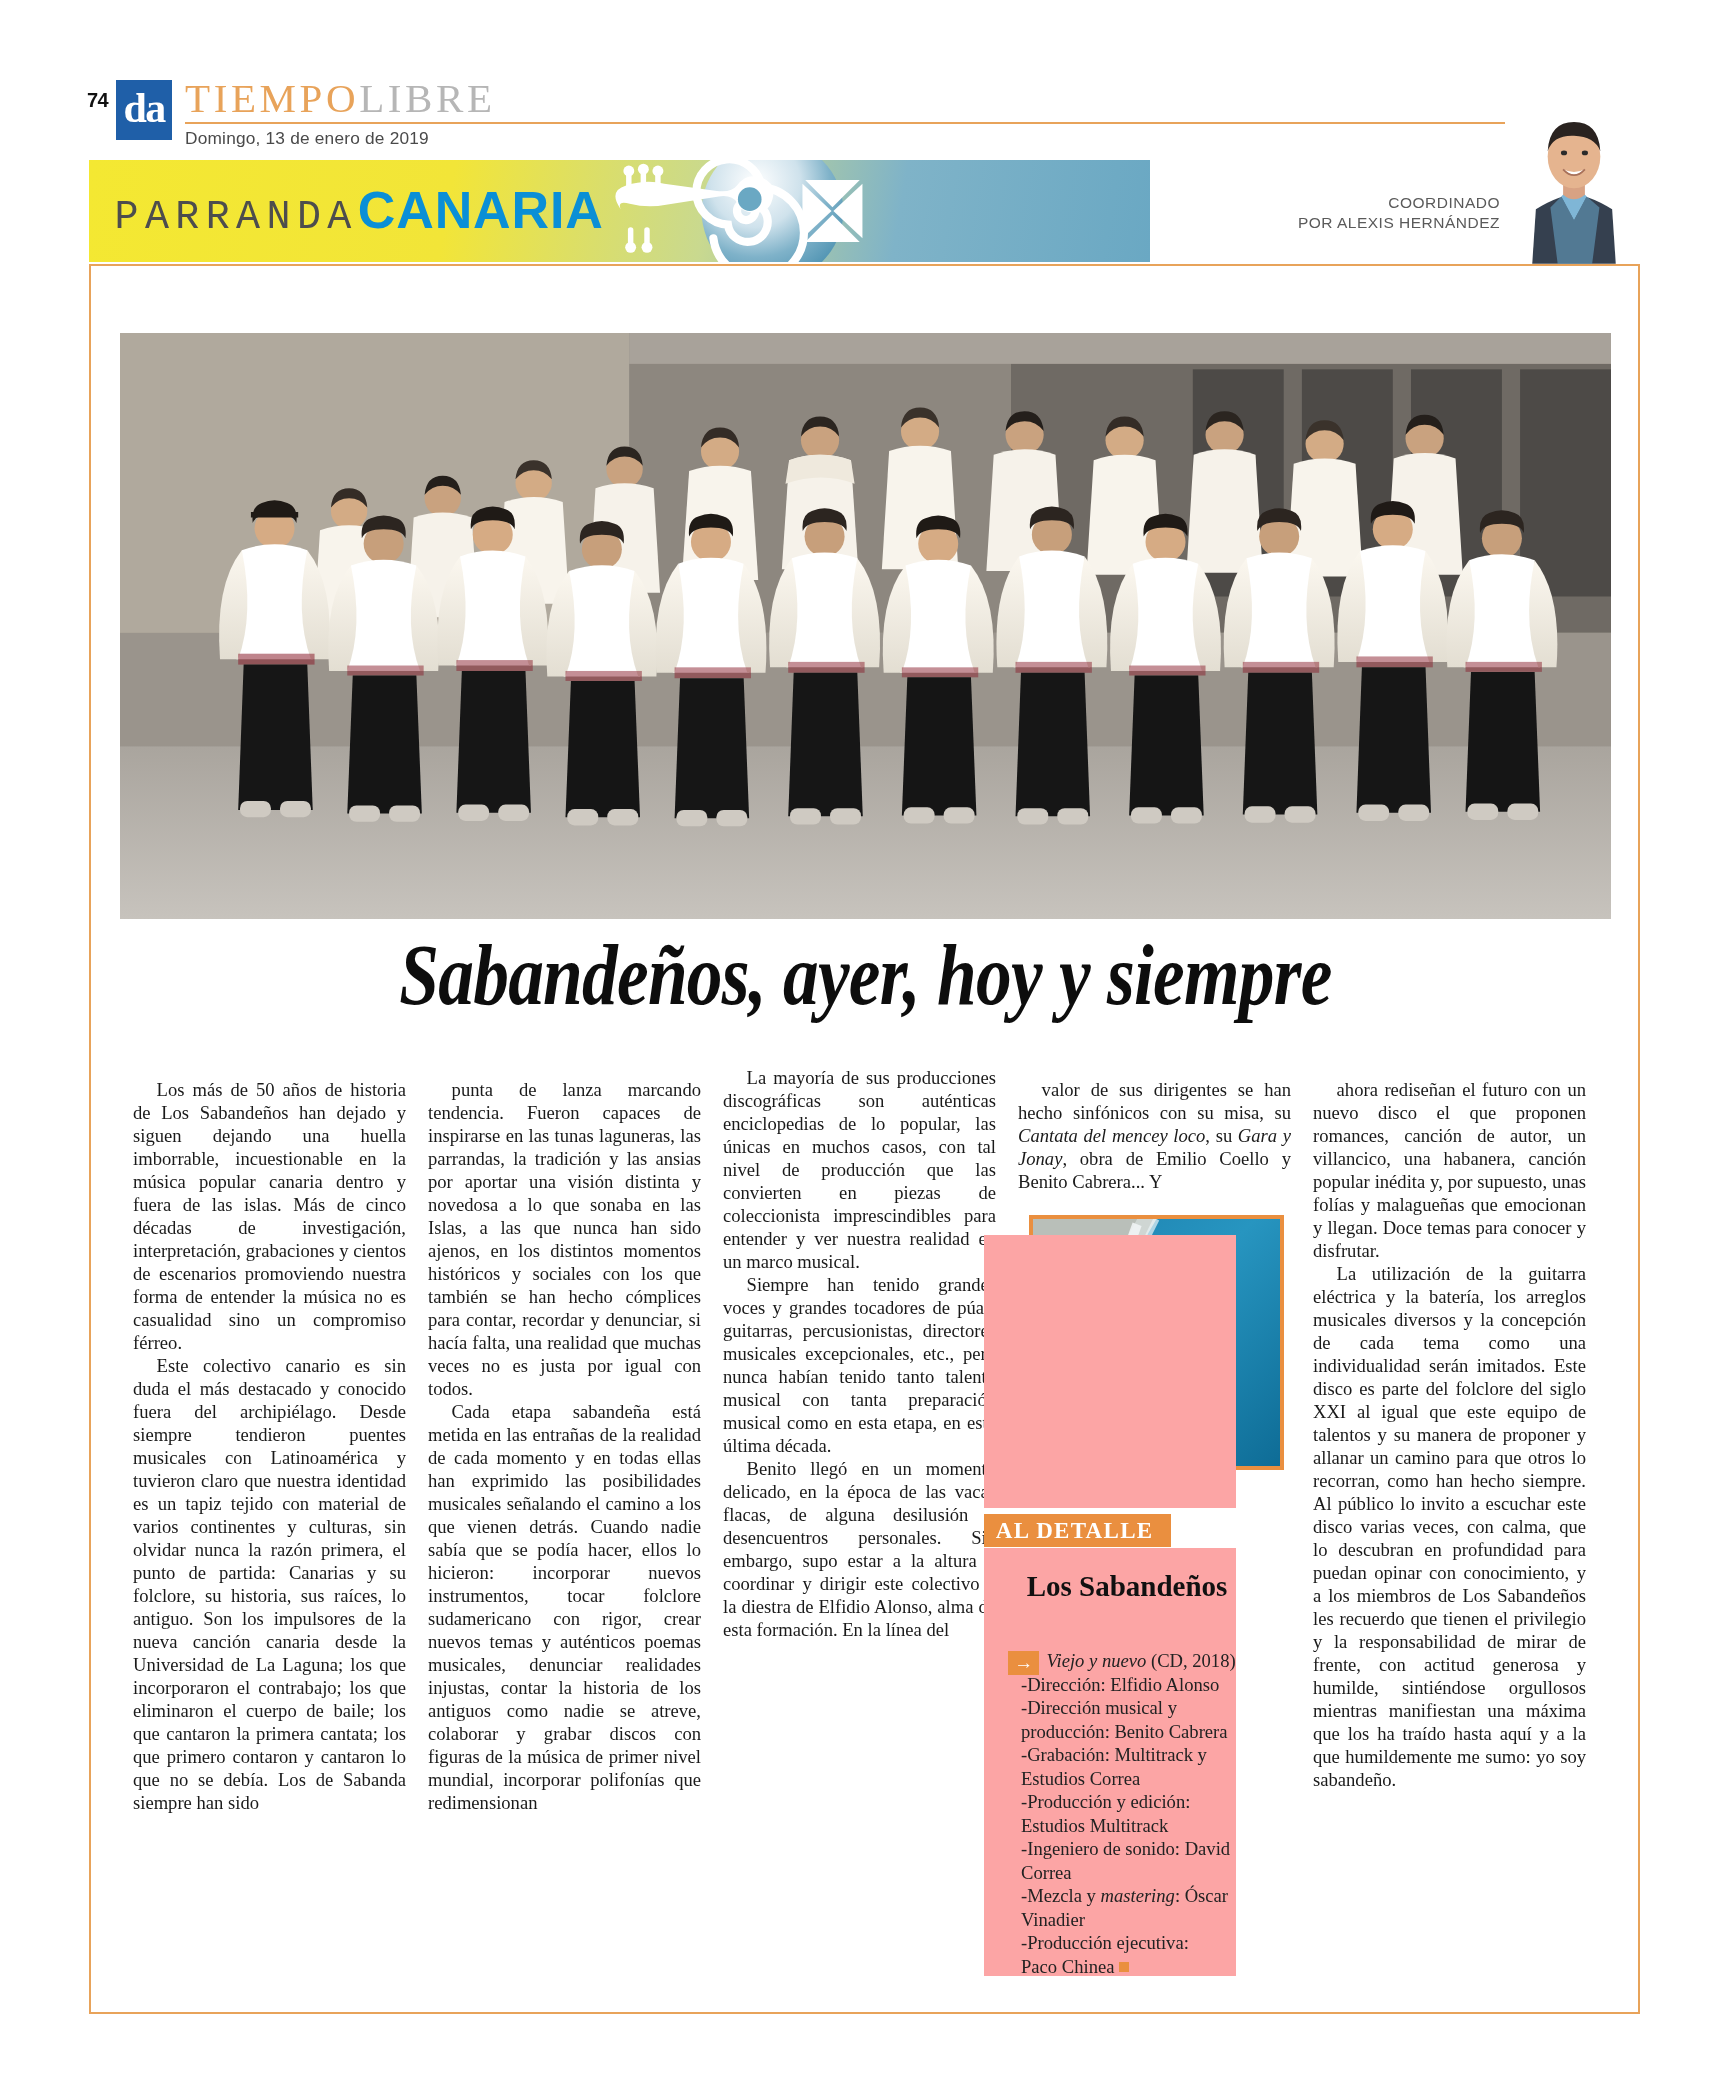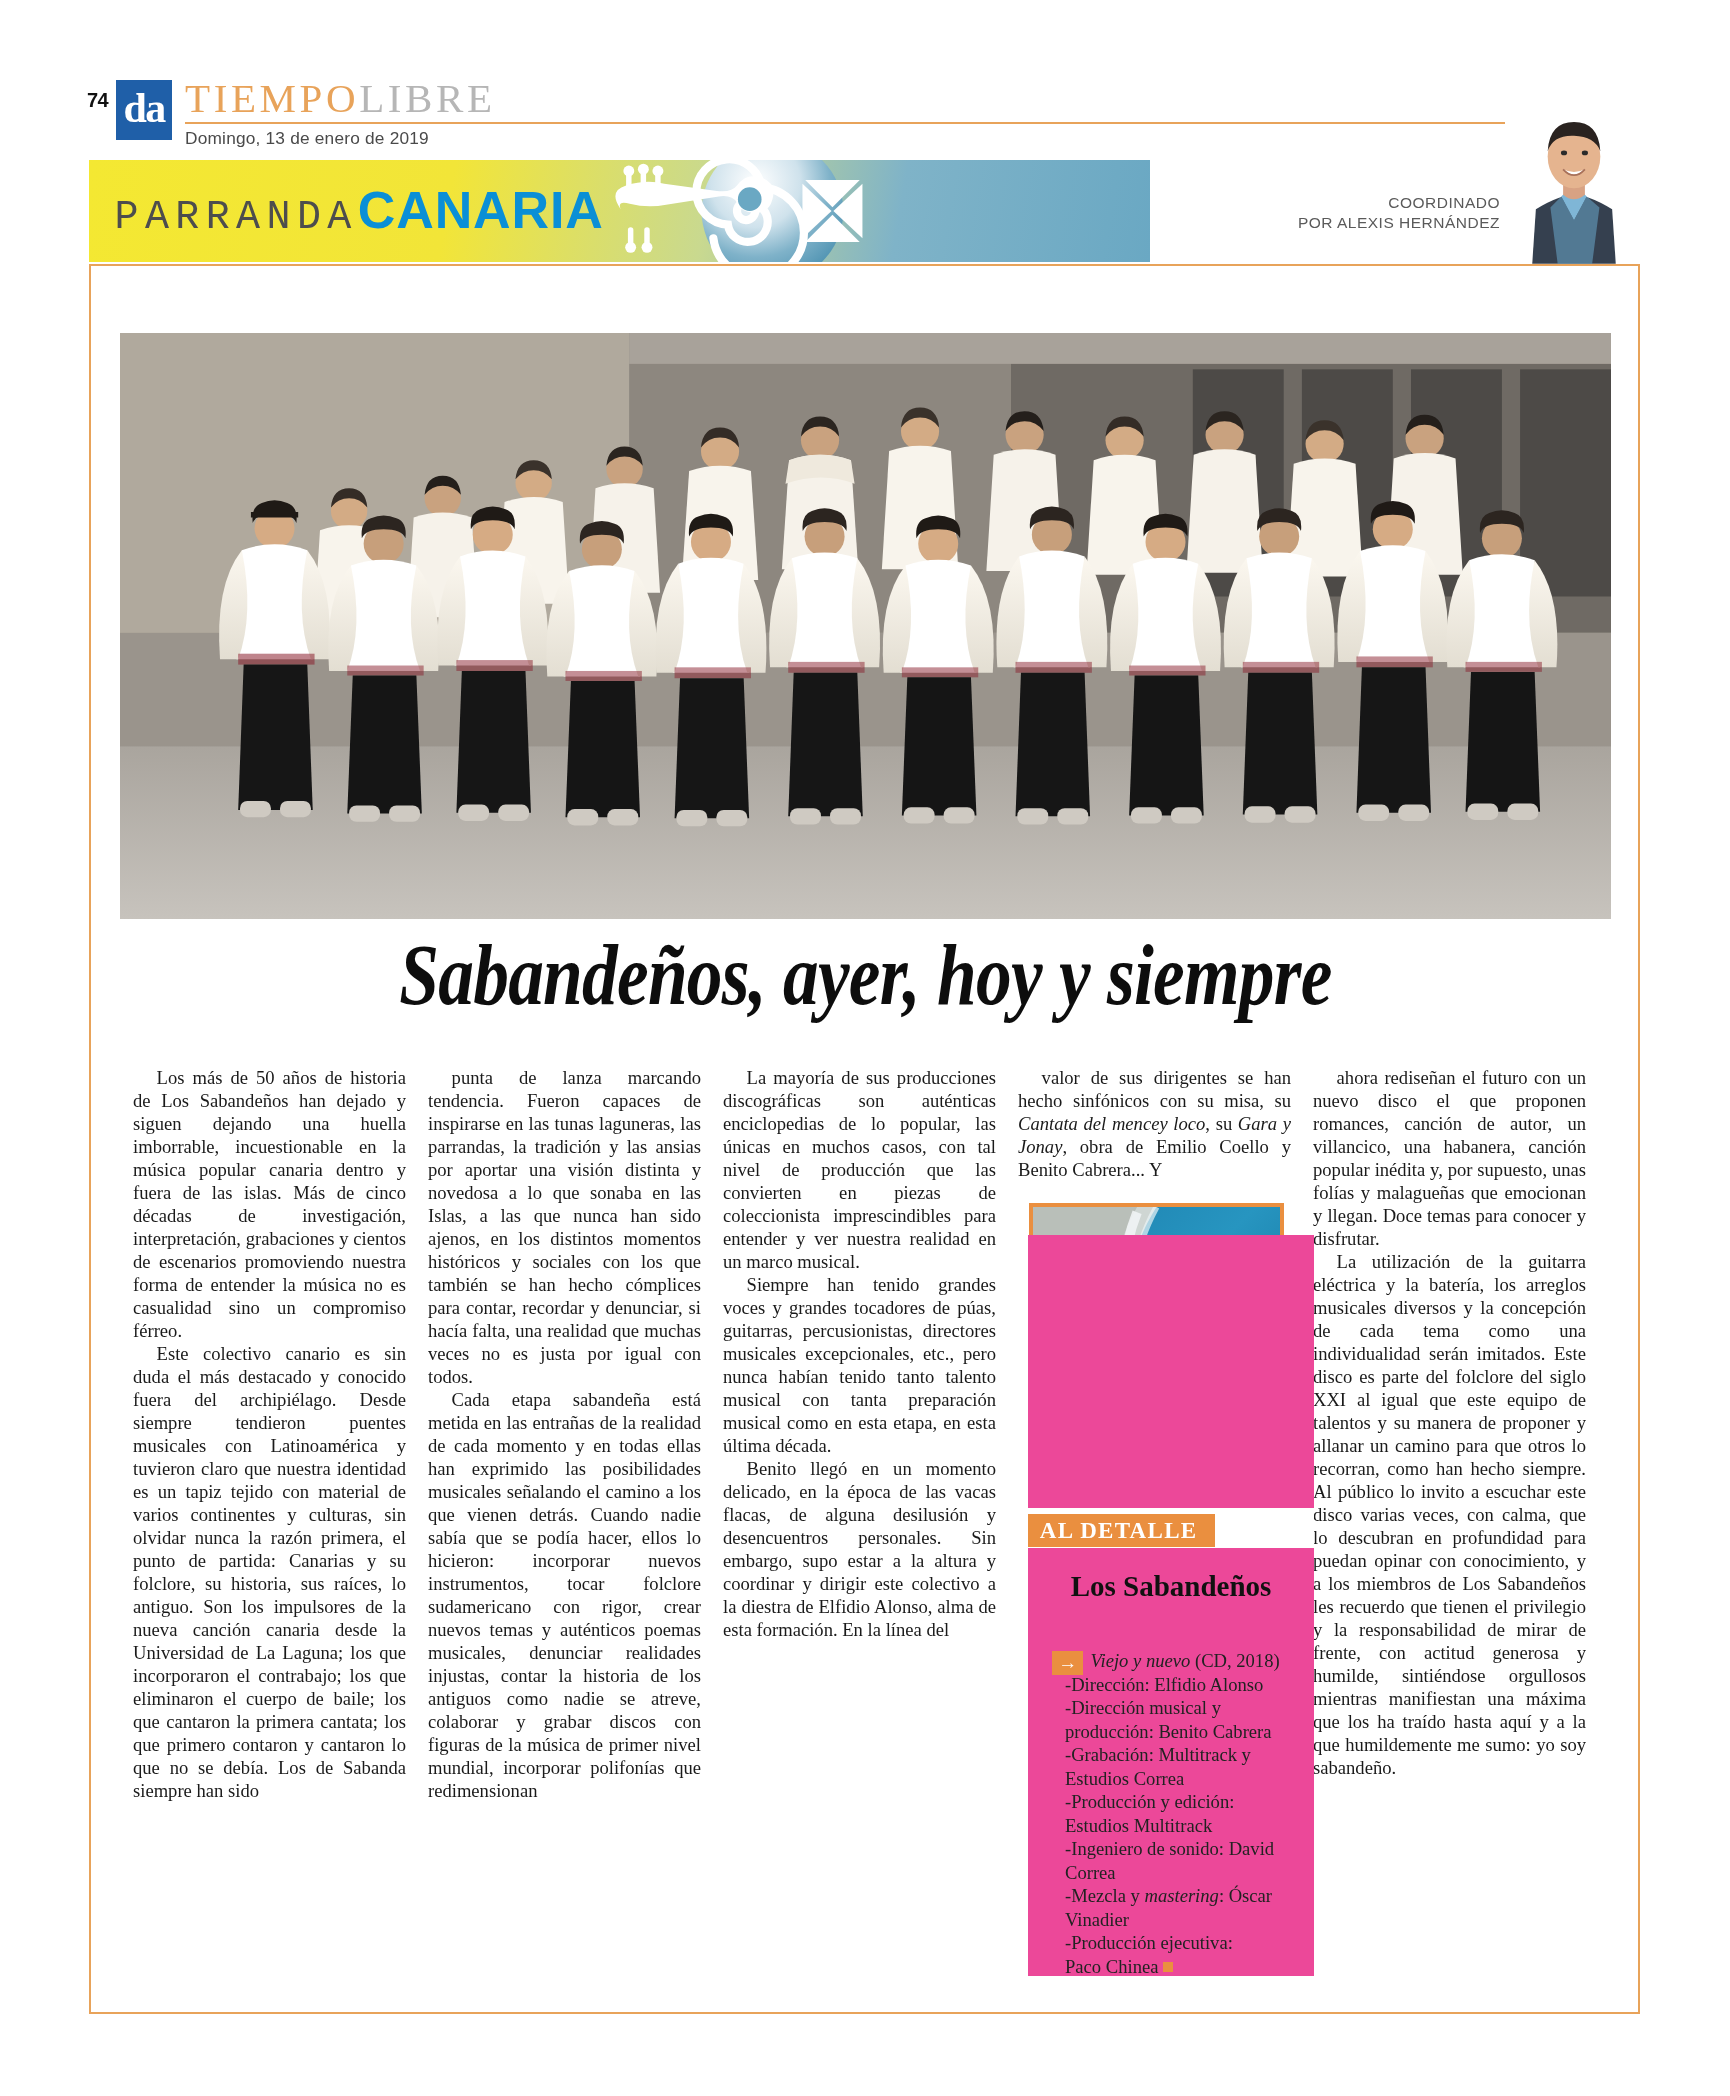--- a/index.html
+++ b/index.html
@@ -176,39 +176,39 @@
   .col {
     width: 273px;
     font-family: "Liberation Serif", serif;
     font-size: 18.6px;
     line-height: 23px;
     text-align: justify;
     color: #1a1a1a;
     position: relative;
   }
   .col p { margin: 0; text-indent: 23.6px; }
-  .col p.first { text-indent: 23.6px; }
+  .col p.first { text-indent: 23.6px; margin-top: 12px; }
   .col i { font-style: italic; }
 
   
   #cd-cover {
     width: 255px; height: 255px;
     margin: 0 auto 0 11px;
     border: 4.5px solid #ea8f3f;
     overflow: hidden;
     position: relative;
     background: #0e7ca8;
   }
 
   
   #detalle {
     position: absolute;
-    left: 1028px; top: 1235px;
-    width: 286px; height: 741px;
-    background: #ec4899;
+    left: 984px; top: 1235px;
+    width: 252px; height: 741px;
+    background: #fca5a5;
     z-index: 2;
   }
   .detalle-tag {
     position: absolute;
     left: 0px; top: 279px;
     background: #ea8f3f;
     color: #ffffff;
     font-family: "Liberation Serif", serif;
     font-weight: bold;
     font-size: 23px;

